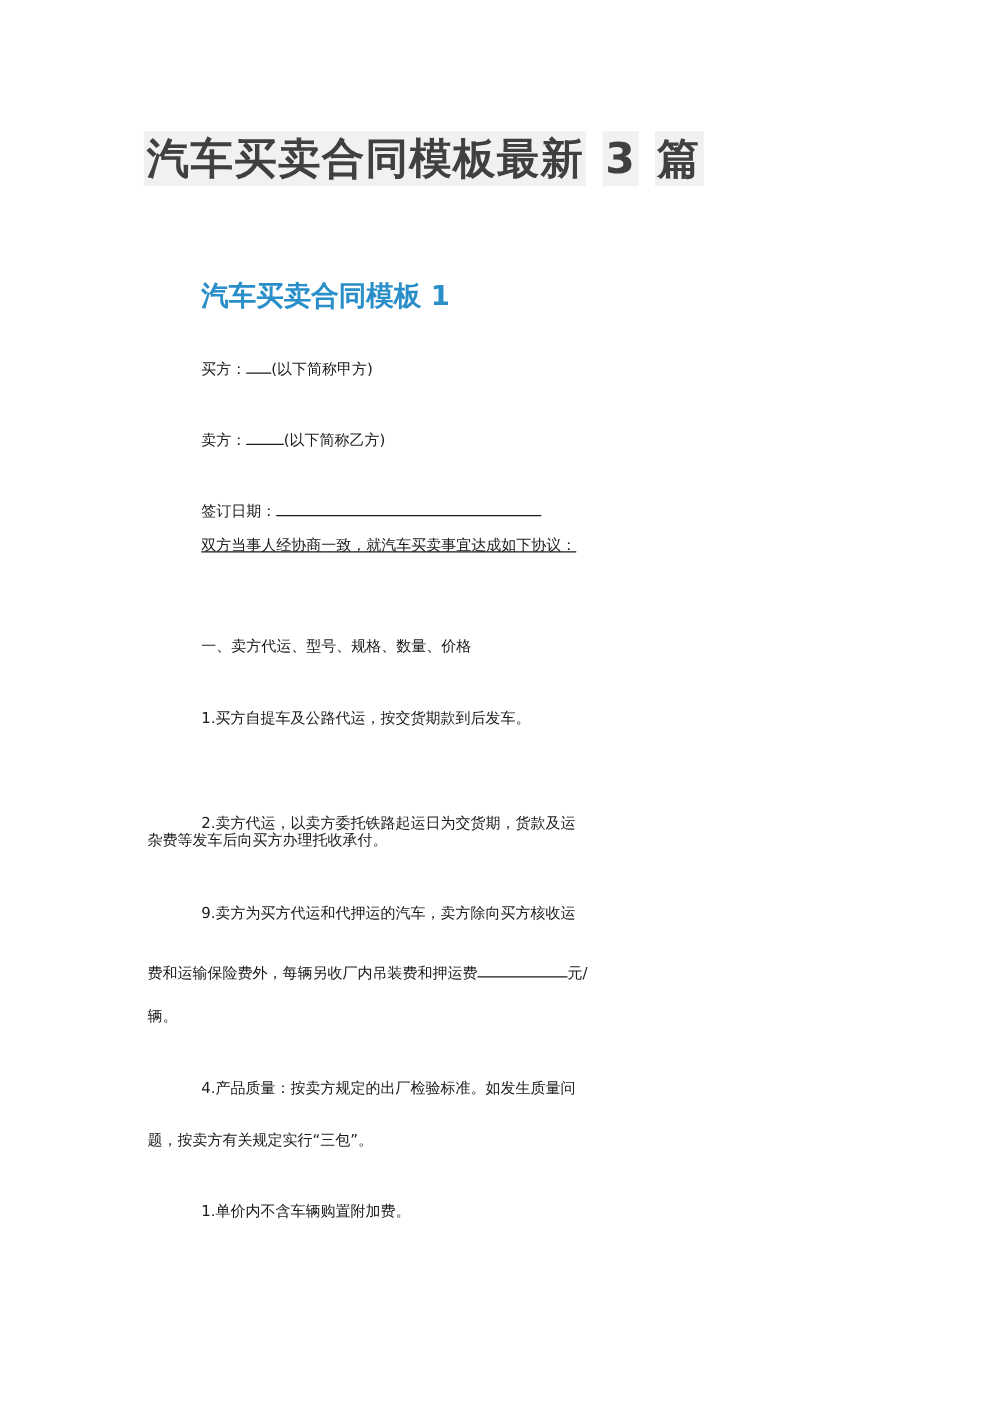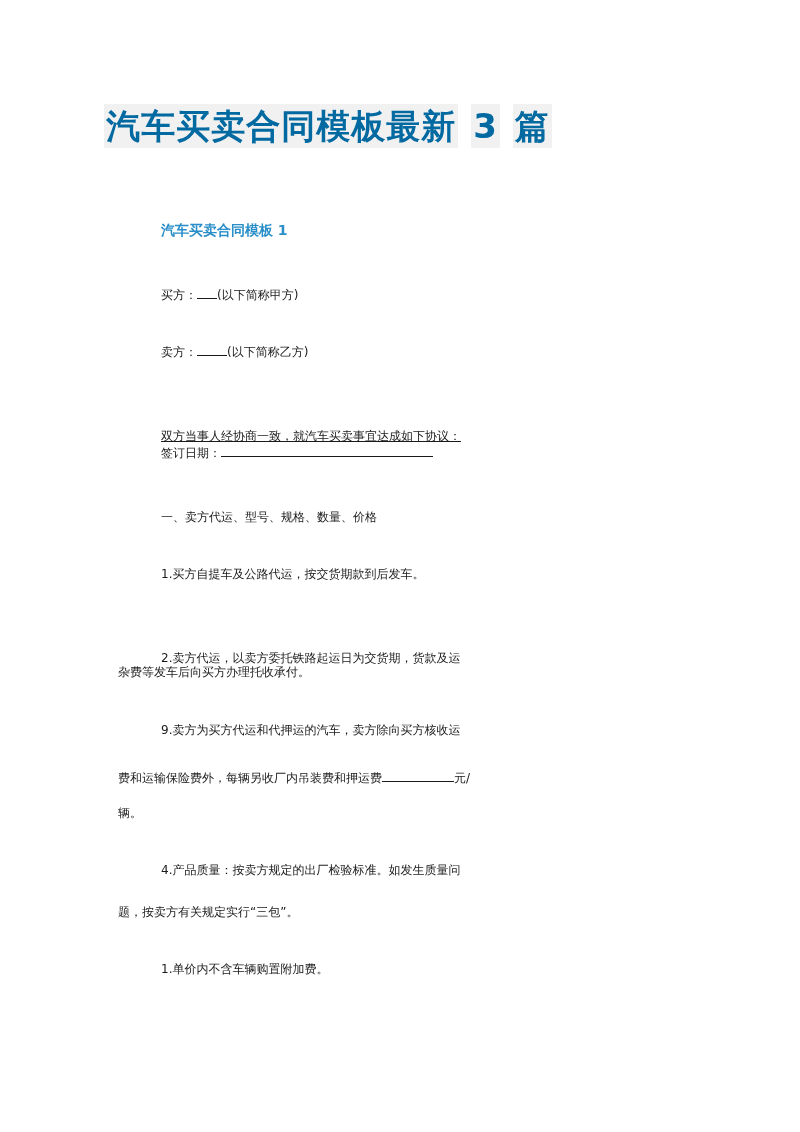--- a/index.html
+++ b/index.html
@@ -1,21 +1,21 @@
 <!DOCTYPE html>
 <html><head>
 <meta charset="utf-8">
 <style>
   html, body { margin:0; padding:0; background:#ffffff; }
   body { width:800px; height:1132px; position:relative; overflow:hidden;
          font-family:"DejaVu Sans", "Liberation Sans", sans-serif; color:#1a1a1a; }
   .title { position:absolute; top:104px; left:0; width:656px; text-align:center;
-           font-size:34px; font-weight:bold; color:#0369a1; letter-spacing:1px; }
+           font-size:34px; font-weight:bold; color:#404040; letter-spacing:1px;padding-left:11px; }
   .title span { background:#f1f1f1; padding:2px 2px; }
-  .subtitle { position:absolute; left:161px; top:222px; font-size:14px; font-weight:bold; color:#2a8fc9; }
+  .subtitle { position:absolute; left:161px; top:222px; font-size:22px; font-weight:bold; color:#2a8fc9; }
   .line { position:absolute; font-size:12px; color:#1a1a1a; white-space:nowrap; }
   .blank { display:inline-block; border-bottom:1.5px solid #1a1a1a; height:18px; vertical-align:baseline; }
 </style>
 </head>
 <body>
 
 <div class="title">
   <span>汽车买卖合同模板最新</span>
   <span>3</span>
   <span>篇</span>
@@ -24,21 +24,21 @@
 <div class="subtitle">汽车买卖合同模板 1</div>
 
 <div class="line" style="left:161px; top:280px;">
   <span>买方：</span><span class="blank" style="width:20px;"></span><span>(以下简称甲方)</span>
 </div>
 
 <div class="line" style="left:161px; top:337px;">
   <span>卖方：</span><span class="blank" style="width:30px;"></span><span>(以下简称乙方)</span>
 </div>
 
-<div class="line" style="left:161px; top:394px;margin-top:44px;">
+<div class="line" style="left:161px; top:394px;">
   <span>签订日期：</span><span class="blank" style="width:212px;"></span>
 </div>
 
 <div class="line" style="left:161px; top:428px;text-decoration:underline;">双方当事人经协商一致，就汽车买卖事宜达成如下协议：</div>
 
 <div class="line" style="left:161px; top:509px;">一、卖方代运、型号、规格、数量、价格</div>
 
 <div class="line" style="left:161px; top:566px;">1.买方自提车及公路代运，按交货期款到后发车。</div>
 
 <div class="line" style="left:161px; top:650px;">2.卖方代运，以卖方委托铁路起运日为交货期，货款及运</div>

